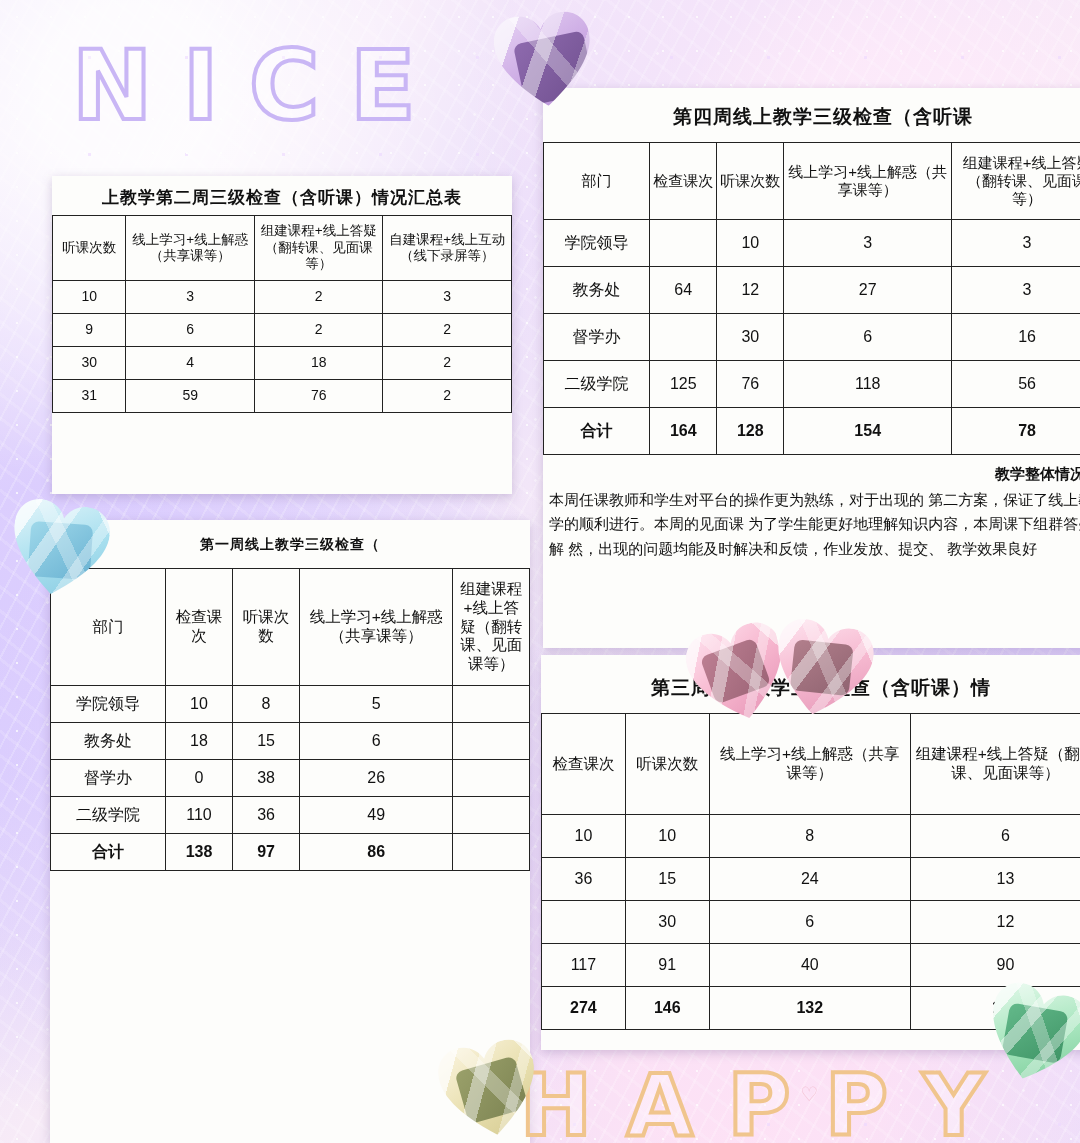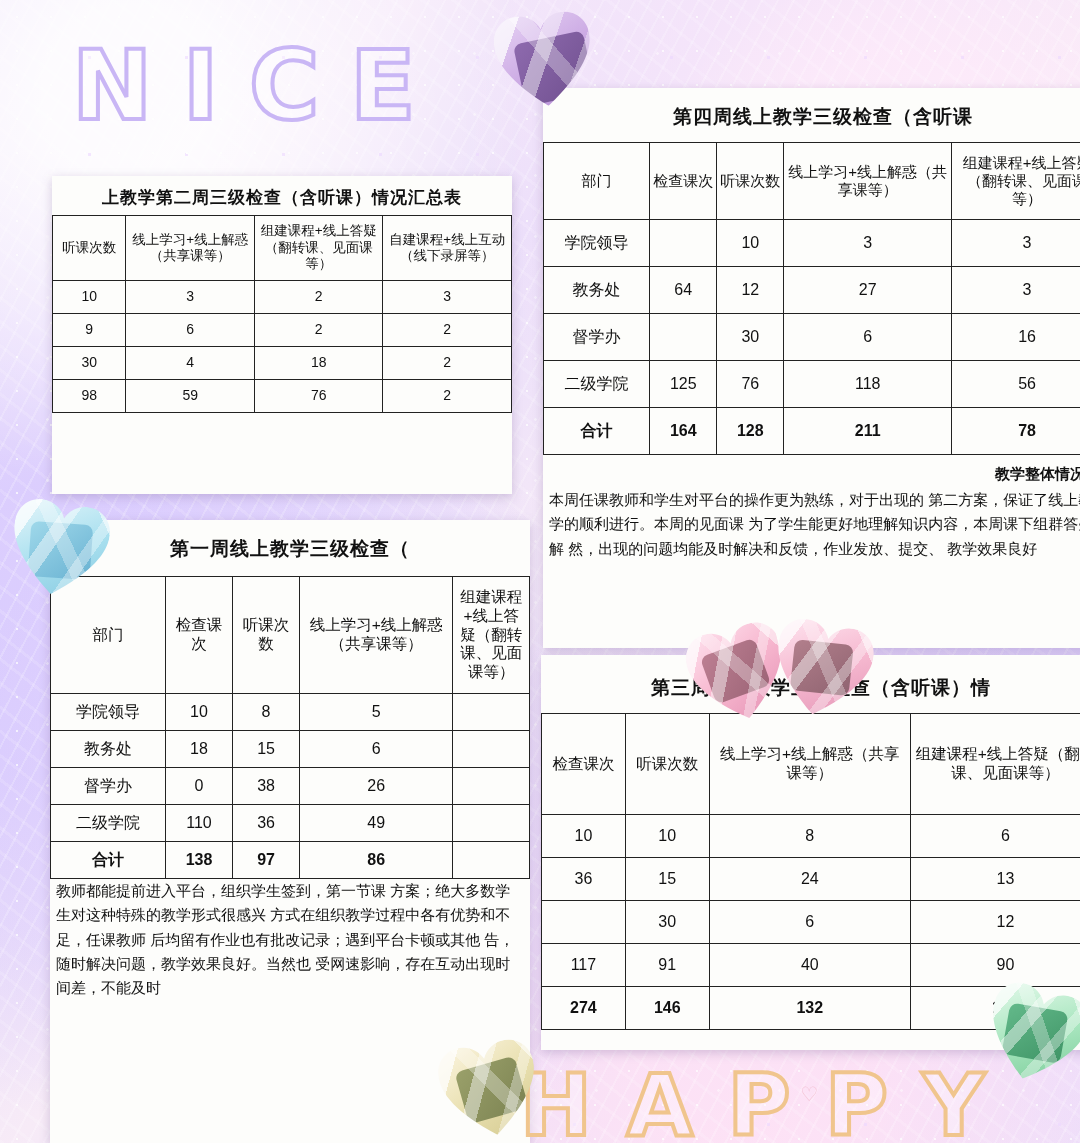--- a/index.html
+++ b/index.html
@@ -65,21 +65,21 @@
 
   #sheet-week4{left:543px;top:88px;width:560px;height:560px;}
   #sheet-week4 .title{font-size:19px;padding:16px 0 12px 0;}
   #sheet-week4 table{font-size:16px;}
   #sheet-week4 .hdr td{height:72px;font-size:15px;}
   #sheet-week4 tbody td{height:42px;}
   #sheet-week4 .note-title{font-size:15px;padding:10px 18px 4px 0;}
   #sheet-week4 .note{font-size:15px;padding:0 8px 0 6px;}
 
   #sheet-week1{left:50px;top:520px;width:480px;height:623px;}
-  #sheet-week1 .title{font-size:19px;padding:16px 0 14px 0;text-align:center;}
+  #sheet-week1 .title{font-size:14px;padding:16px 0 14px 0;text-align:center;}
   #sheet-week1 table{font-size:16px;}
   #sheet-week1 .hdr td{height:112px;font-size:15.5px;}
   #sheet-week1 tbody td{height:32px;}
   #sheet-week1 .note-title{font-size:15px;padding:10px 10px 4px 0;}
   #sheet-week1 .note{font-size:15px;padding:0 6px;}
 
   #sheet-week3{left:541px;top:655px;width:560px;height:395px;}
   #sheet-week3 .title{font-size:19px;padding:20px 0 12px 0;}
   #sheet-week3 table{font-size:16px;}
   #sheet-week3 .hdr td{height:96px;font-size:15.5px;}
@@ -165,21 +165,21 @@
         <td>2</td>
         <td>2</td>
       </tr>
       <tr>
         <td>30</td>
         <td>4</td>
         <td>18</td>
         <td>2</td>
       </tr>
       <tr>
-        <td>98</td>
+        <td>31</td>
         <td>59</td>
         <td>76</td>
         <td>2</td>
       </tr>
     </tbody>
   </table>
 </div>
 
 <div class="sheet" id="sheet-week4">
   <div class="title">第四周线上教学三级检查（含听课</div>
@@ -217,21 +217,21 @@
         <td>二级学院</td>
         <td>125</td>
         <td>76</td>
         <td>118</td>
         <td>56</td>
       </tr>
       <tr class="bold">
         <td>合计</td>
         <td>164</td>
         <td>128</td>
-        <td>211</td>
+        <td>154</td>
         <td>78</td>
       </tr>
     </tbody>
   </table>
   <div class="note-title">教学整体情况</div>
   <div class="note">本周任课教师和学生对平台的操作更为熟练，对于出现的 第二方案，保证了线上教学的顺利进行。本周的见面课 为了学生能更好地理解知识内容，本周课下组群答疑解 然，出现的问题均能及时解决和反馈，作业发放、提交、 教学效果良好</div>
 </div>
 
 <div class="sheet" id="sheet-week1">
   <div class="title">第一周线上教学三级检查（</div>
@@ -274,21 +274,20 @@
       </tr>
       <tr class="bold">
         <td>合计</td>
         <td>138</td>
         <td>97</td>
         <td>86</td>
         <td></td>
       </tr>
     </tbody>
   </table>
-  <div class="note">教师都能提前进入平台，组织学生签到，第一节课 方案；绝大多数学生对这种特殊的教学形式很感兴 方式在组织教学过程中各有优势和不足，任课教师 后均留有作业也有批改记录；遇到平台卡顿或其他 告，随时解决问题，教学效果良好。当然也 受网速影响，存在互动出现时间差，不能及时</div>
 </div>
 
 <div class="sheet" id="sheet-week3">
   <div class="title">第三周线上教学三级检查（含听课）情</div>
   <table>
     <tbody>
       <tr class="hdr">
         <td style="width:15%">检查课次</td>
         <td style="width:15%">听课次数</td>
         <td style="width:36%">线上学习+线上解惑（共享课等）</td>

